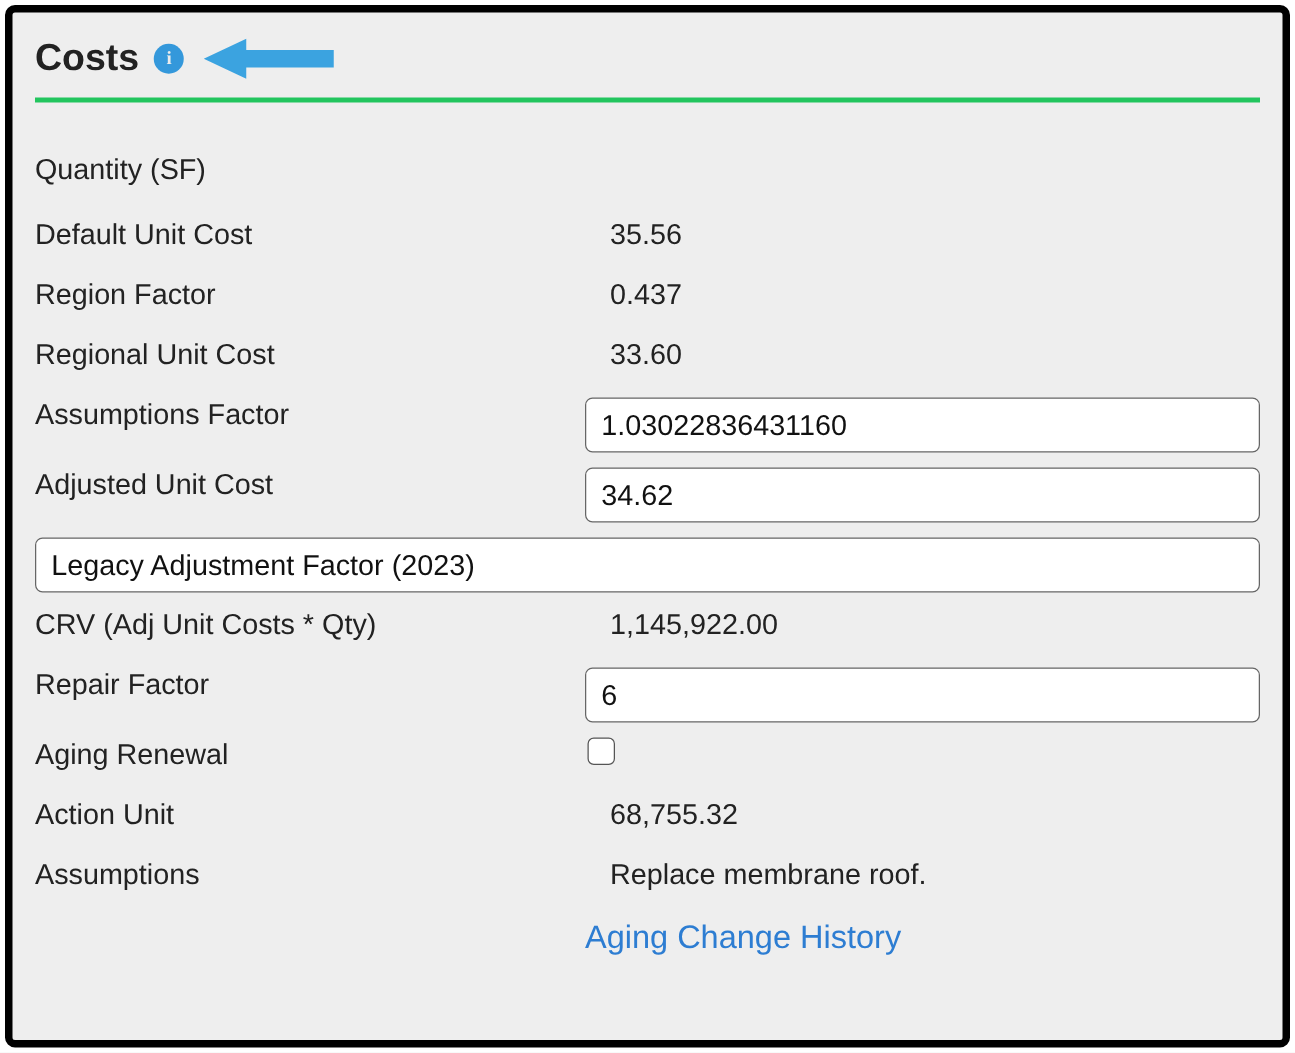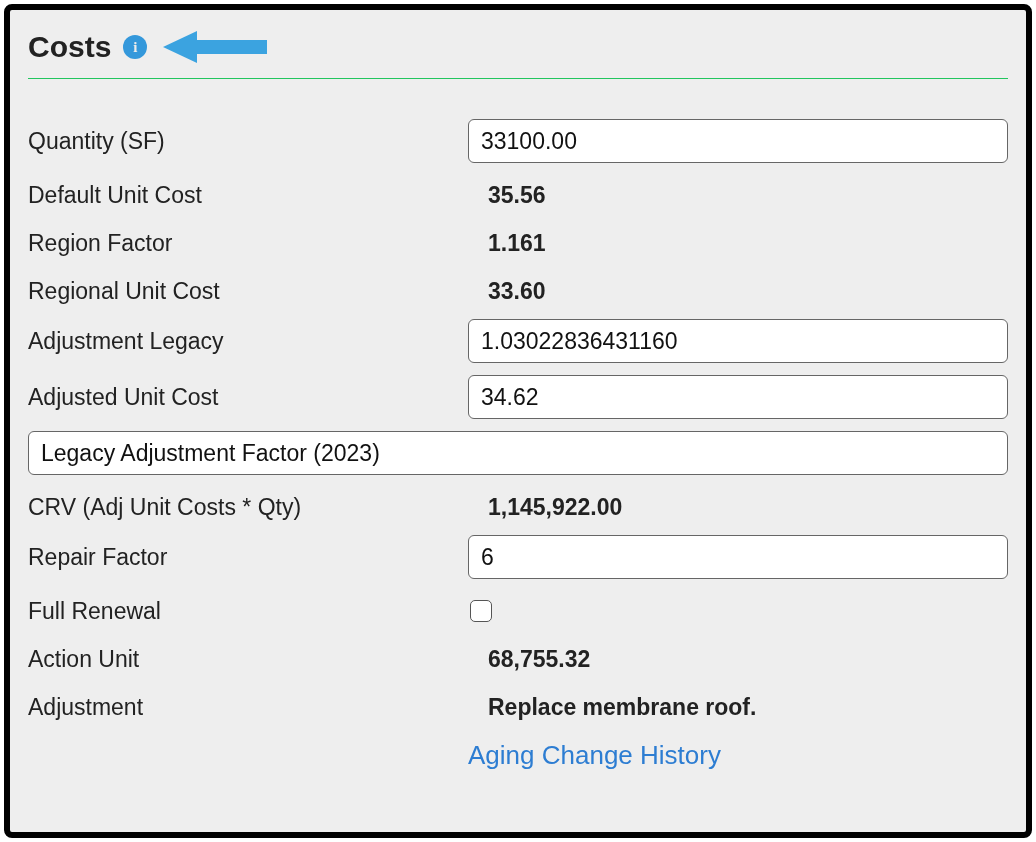--- a/index.html
+++ b/index.html
@@ -23,21 +23,21 @@
     overflow: hidden;
     position: relative;
   }
   .content {
     padding: 18px 18px 10px 18px;
   }
   .header {
     display: flex;
     align-items: center;
     gap: 10px;
-    border-bottom: 1px solid #22c55e;
+    border-bottom: 4px solid #22c55e;
     padding-bottom: 12px;
     margin-bottom: 40px;
   }
   .title {
     font-size: 30px;
     font-weight: 700;
     color: #222;
   }
   .info-icon {
     display: inline-flex;
@@ -57,40 +57,39 @@
   }
   .arrow {
     margin-left: 6px;
     flex-shrink: 0;
   }
   .arrow svg { display: block; }
 
   .rows {}
   .row {
     display: flex;
-    align-items: center;
+    align-items: flex-start;
     margin-bottom: 12px;
     min-height: 40px;
   }
   .label {
     width: 440px;
     flex-shrink: 0;
     font-size: 23px;
     color: #222;
   }
   .val-col {
     flex: 1;
     display: flex;
     align-items: center;
   }
   .static-val {
     font-size: 23px;
     color: #222;
     padding-left: 20px;
-    font-weight: bold;
   }
   input[type="text"] {
     width: 100%;
     font-size: 23px;
     padding: 6px 12px;
     height: 44px;
     border: 1px solid #666;
     border-radius: 6px;
     background: #fff;
     color: #111;
@@ -130,48 +129,45 @@
               <polygon points="0,19 34,3 34,12 104,12 104,26 34,26 34,35"></polygon>
             </g>
           </svg>
         </span>
       </div>
 
       <div class="rows">
 
         <div class="row">
           <div class="label">Quantity (SF)</div>
-          <div class="val-col">
-            <input type="text" value="33100.00" style="">
-          </div>
         </div>
 
         <div class="row compact">
           <div class="label">Default Unit Cost</div>
           <div class="val-col">
             <span class="static-val">35.56</span>
           </div>
         </div>
 
         <div class="row compact">
           <div class="label">Region Factor</div>
           <div class="val-col">
-            <span class="static-val">1.161</span>
+            <span class="static-val">0.437</span>
           </div>
         </div>
 
         <div class="row compact">
           <div class="label">Regional Unit Cost</div>
           <div class="val-col">
             <span class="static-val">33.60</span>
           </div>
         </div>
 
         <div class="row">
-          <div class="label">Adjustment Legacy</div>
+          <div class="label">Assumptions Factor</div>
           <div class="val-col">
             <input type="text" value="1.03022836431160" style="">
           </div>
         </div>
 
         <div class="row">
           <div class="label">Adjusted Unit Cost</div>
           <div class="val-col">
             <input type="text" value="34.62" style="">
           </div>
@@ -191,35 +187,35 @@
         </div>
 
         <div class="row">
           <div class="label">Repair Factor</div>
           <div class="val-col">
             <input type="text" value="6" style="">
           </div>
         </div>
 
         <div class="row compact">
-          <div class="label">Full Renewal</div>
+          <div class="label">Aging Renewal</div>
           <div class="val-col">
             <div class="checkbox"></div>
           </div>
         </div>
 
         <div class="row compact">
           <div class="label">Action Unit</div>
           <div class="val-col">
             <span class="static-val">68,755.32</span>
           </div>
         </div>
 
         <div class="row compact">
-          <div class="label">Adjustment</div>
+          <div class="label">Assumptions</div>
           <div class="val-col">
             <span class="static-val">Replace membrane roof.</span>
           </div>
         </div>
 
         <div class="row compact">
           <div class="label"></div>
           <div class="val-col">
             <span class="link">Aging Change History</span>
           </div>

